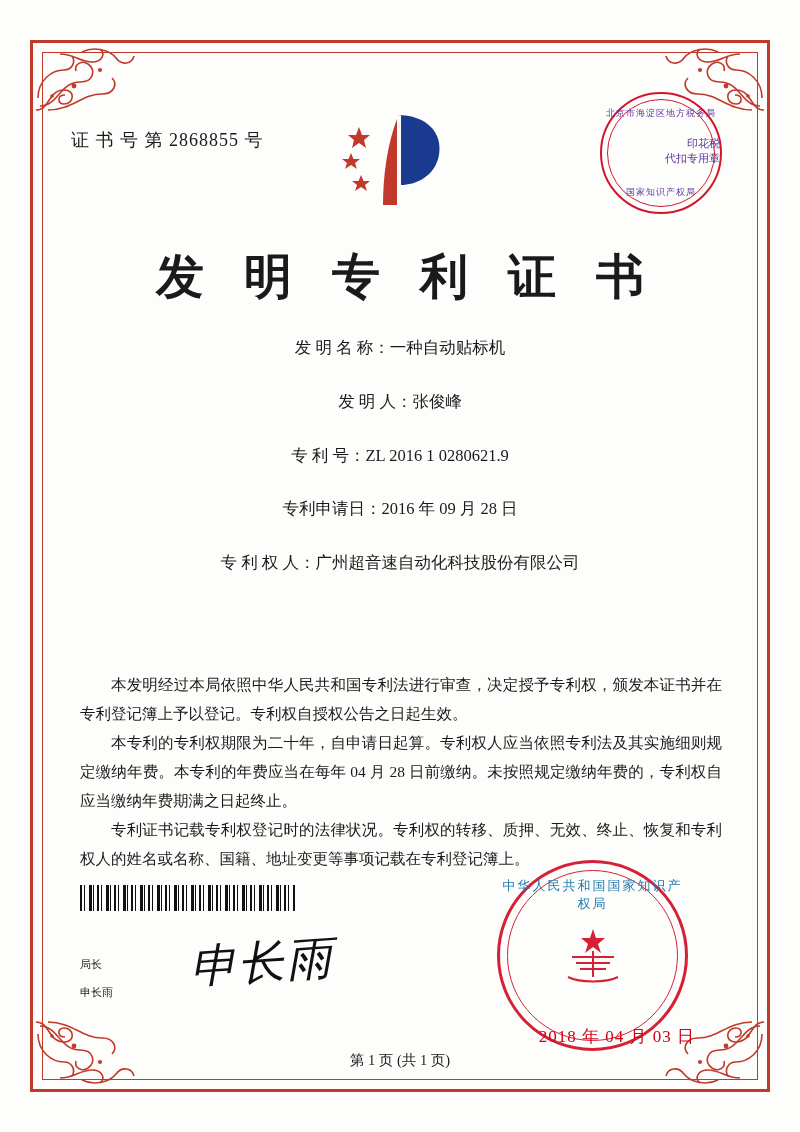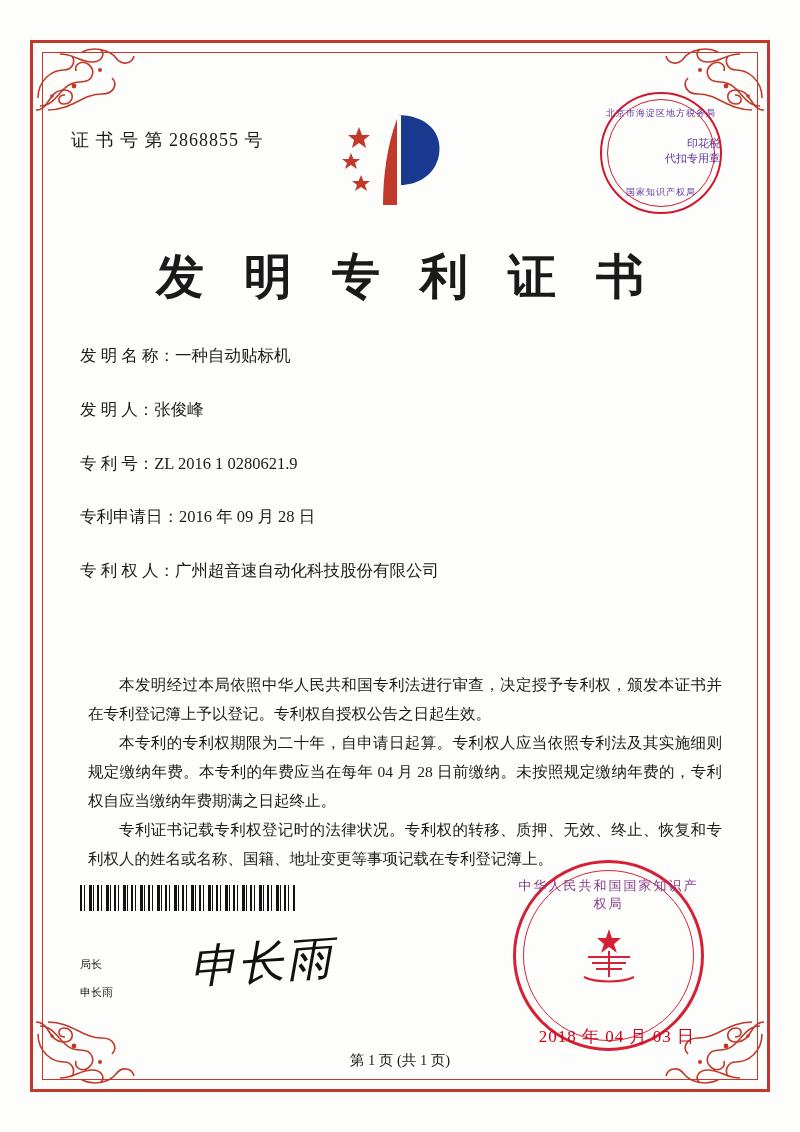--- a/index.html
+++ b/index.html
@@ -102,35 +102,35 @@
     font-size:48px;
     font-weight:bold;
     letter-spacing:14px;
     text-indent:14px;
     font-family:"Liberation Serif","DejaVu Serif",serif;
   }
 
   
   .fields{
     position:absolute;
-    left:20px;right:20px;top:276px;
+    left:20px;right:20px;top:268px;text-align:center;
   }
   .field{
     font-size:16.5px;
     line-height:1.2;
     margin-bottom:34px;
     white-space:nowrap;
   }
   .field .label{display:inline-block;}
   .field .value{display:inline;}
 
   
   .paras{
     position:absolute;
-    left:28px;right:18px;top:600px;
+    left:20px;right:18px;top:600px;
     font-size:15.5px;
     line-height:29px;
     text-align:justify;
   }
   .paras p{margin:0;text-indent:2em;}
 
   
   .barcode{
     position:absolute;
     left:20px;top:815px;
@@ -155,25 +155,25 @@
     font-style:italic;
     font-family:"Liberation Serif","DejaVu Serif",serif;
     color:#111;
     transform:rotate(-4deg);
     letter-spacing:2px;
   }
 
   
   .seal-main{
     position:absolute;
-    right:36px;top:790px;
+    right:52px;top:790px;
     width:185px;height:185px;
     border:3px solid #d0021b;
     border-radius:50%;
-    color:#701a75;
+    color:#0369a1;
     opacity:.88;
   }
   .seal-main .inner-ring{
     position:absolute;inset:7px;
     border:1.2px solid #d0021b;
     border-radius:50%;
   }
   .seal-main .emblem{
     position:absolute;left:50%;top:50%;
     transform:translate(-50%,-50%);

